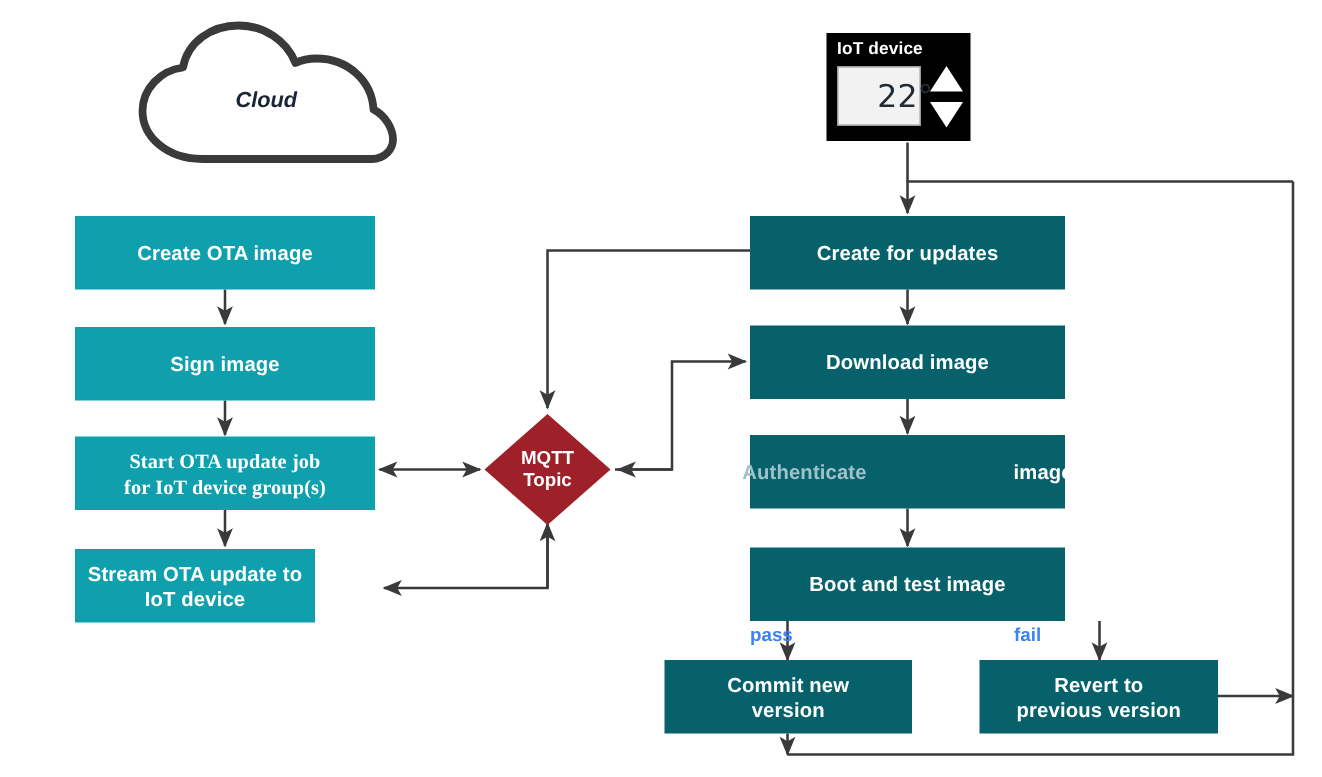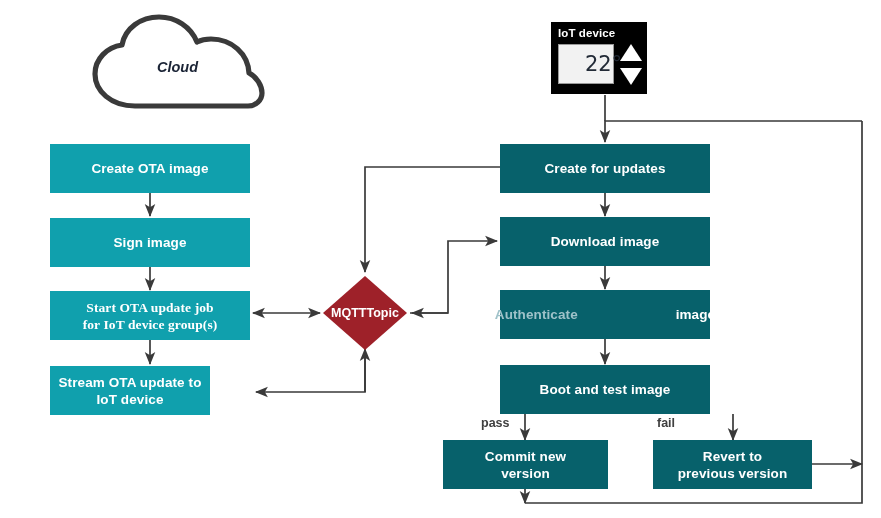--- a/index.html
+++ b/index.html
@@ -122,34 +122,35 @@
   .diamond-shape {
     position: absolute;
     left: 0; top: 0;
     width: 86px; height: 76px;
   }
   .diamond-label {
     position: absolute;
     left: 0; top: 0;
     width: 86px; height: 76px;
     display: flex;
-    flex-direction: row;
+    flex-direction: column;
     align-items: center;
     justify-content: center;
     color: #ffffff;
     font-size: 12.5px;
     font-weight: bold;
     line-height: 15px;
   }
 
   .edge-label {
     position: absolute;
-    color: #404040;
+    color: #3b82f6;
     font-size: 12.5px;
     font-weight: bold;
+    margin-left: 19px;
   }
 
   .auth-dim { color: #9fc2c9; }
   .auth-bright { color: #ffffff; margin-left: 47px; }
 </style>
 </head>
 <body>
 
 <div id="canvas">
 

